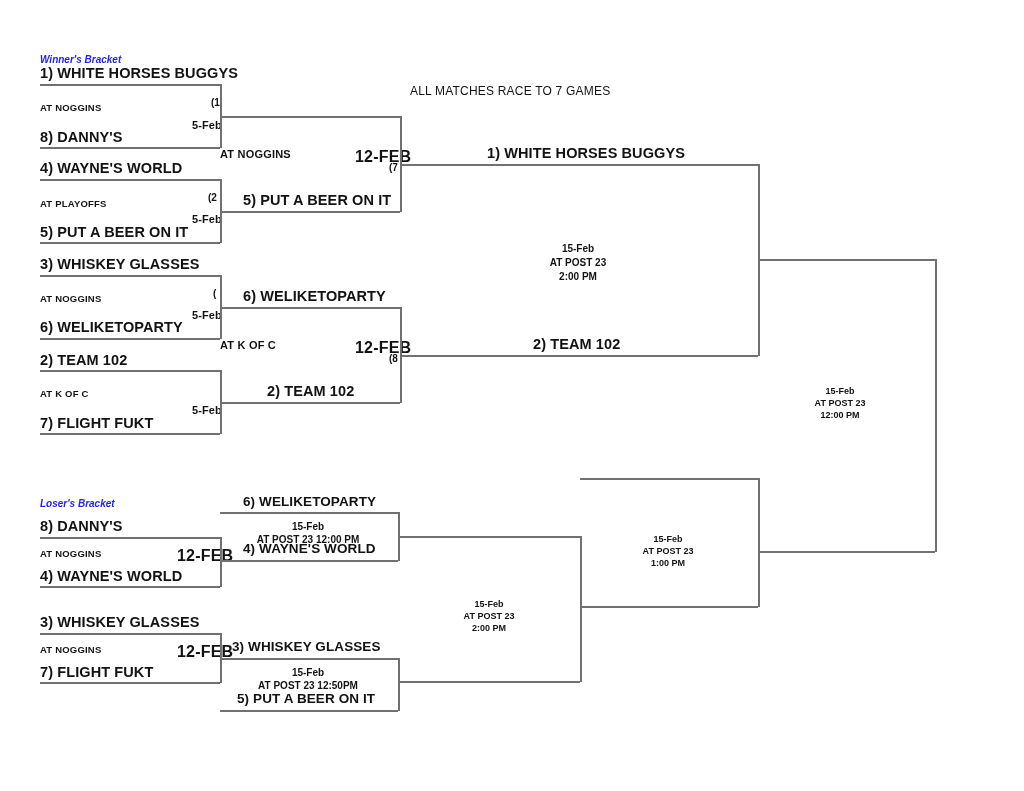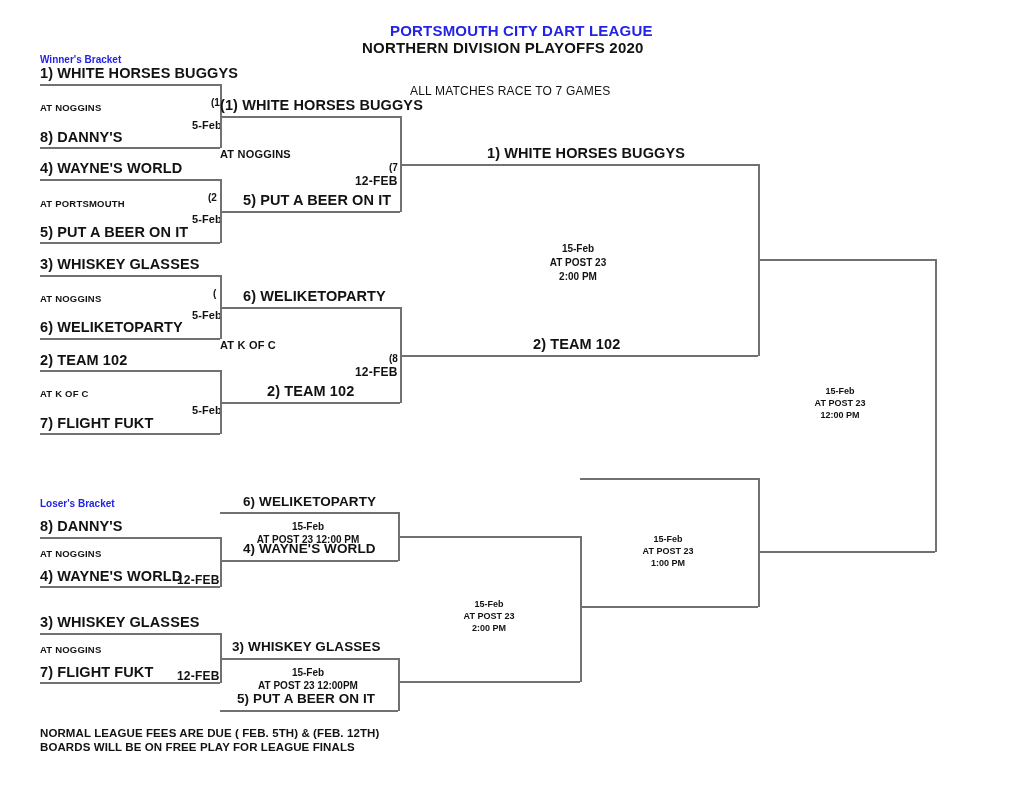--- a/index.html
+++ b/index.html
@@ -44,20 +44,21 @@
     font-size: 15px;
     letter-spacing: 0.2px;
     white-space: nowrap;
   }
   .bracket-label {
     position: absolute;
     color: #2323e6;
     font-weight: bold;
     font-size: 10px;
     white-space: nowrap;
+    font-style: italic;
   }
   .team {
     position: absolute;
     color: #121212;
     font-weight: bold;
     font-size: 14.5px;
     letter-spacing: 0.1px;
     white-space: nowrap;
   }
   .team-sm {
@@ -73,24 +74,23 @@
     color: #121212;
     font-weight: bold;
     font-size: 9.5px;
     letter-spacing: 0.2px;
     white-space: nowrap;
   }
   .datebig {
     position: absolute;
     color: #121212;
     font-weight: bold;
-    font-size: 12px;
-    letter-spacing: 0.2px;
-    white-space: nowrap;
-    margin-top: 26px;
+    font-size: 16px;
+    letter-spacing: 0.2px;
+    white-space: nowrap;
   }
   .datesm {
     position: absolute;
     color: #121212;
     font-weight: bold;
     font-size: 11px;
     letter-spacing: 0.1px;
     white-space: nowrap;
   }
   .note {
@@ -135,38 +135,36 @@
     font-size: 10px;
     white-space: nowrap;
     overflow: hidden;
   }
 </style>
 </head>
 <body>
 
 <div id="page">
 
-  <div class="title-blue" style="left:390px; top:22px;">PORTSMOUTH CITY DART LEAGUE</div>
-  <div class="title-black" style="left:362px; top:39px;">NORTHERN DIVISION PLAYOFFS  2020</div>
   <div class="note" style="left:410px; top:84px;">ALL MATCHES RACE TO 7 GAMES</div>
 
   <div class="bracket-label" style="left:40px; top:54px;">Winner's Bracket</div>
 
   <div class="team" style="left:40px; top:65px;">1) WHITE HORSES BUGGYS</div>
   <div class="hline" style="left:40px; top:84px; width:180px;"></div>
   <div class="venue" style="left:40px; top:102px;">AT NOGGINS</div>
   <div class="datesm" style="left:192px; top:119px;">5-Feb</div>
   <div class="team" style="left:40px; top:129px;">8) DANNY'S</div>
   <div class="hline" style="left:40px; top:147px; width:180px;"></div>
   <div class="vline" style="left:220px; top:84px; height:64px;"></div>
   <div class="frag" style="left:211px; top:97px; width:9px;">(1)</div>
 
   <div class="team" style="left:40px; top:160px;">4) WAYNE'S WORLD</div>
   <div class="hline" style="left:40px; top:179px; width:180px;"></div>
-  <div class="venue" style="left:40px; top:198px;">AT PORTSMOUTH</div>
+  <div class="venue" style="left:40px; top:198px;">AT PLAYOFFS</div>
   <div class="datesm" style="left:192px; top:213px;">5-Feb</div>
   <div class="team" style="left:40px; top:224px;">5) PUT A BEER ON IT</div>
   <div class="hline" style="left:40px; top:242px; width:180px;"></div>
   <div class="vline" style="left:220px; top:179px; height:64px;"></div>
   <div class="frag" style="left:208px; top:192px; width:12px;">(2</div>
 
   <div class="team" style="left:40px; top:256px;">3) WHISKEY GLASSES</div>
   <div class="hline" style="left:40px; top:275px; width:180px;"></div>
   <div class="venue" style="left:40px; top:293px;">AT NOGGINS</div>
   <div class="datesm" style="left:192px; top:309px;">5-Feb</div>
@@ -176,21 +174,20 @@
   <div class="frag" style="left:213px; top:288px; width:7px;">(</div>
 
   <div class="team" style="left:40px; top:352px;">2) TEAM 102</div>
   <div class="hline" style="left:40px; top:370px; width:180px;"></div>
   <div class="venue" style="left:40px; top:388px;">AT K OF C</div>
   <div class="datesm" style="left:192px; top:404px;">5-Feb</div>
   <div class="team" style="left:40px; top:415px;">7) FLIGHT FUKT</div>
   <div class="hline" style="left:40px; top:433px; width:180px;"></div>
   <div class="vline" style="left:220px; top:370px; height:64px;"></div>
 
-  <div class="team" style="left:220px; top:97px;">(1) WHITE HORSES BUGGYS</div>
   <div class="hline" style="left:220px; top:116px; width:180px;"></div>
   <div class="venue" style="left:220px; top:148px; font-size:11px;">AT NOGGINS</div>
   <div class="datebig" style="left:355px; top:148px;">12-FEB</div>
   <div class="team" style="left:243px; top:192px;">5) PUT A BEER ON IT</div>
   <div class="hline" style="left:220px; top:211px; width:180px;"></div>
   <div class="vline" style="left:400px; top:116px; height:96px;"></div>
   <div class="frag" style="left:389px; top:162px; width:11px;">(7</div>
 
   <div class="team" style="left:243px; top:288px;">6) WELIKETOPARTY</div>
   <div class="hline" style="left:220px; top:307px; width:180px;"></div>
@@ -246,21 +243,21 @@
     <div>AT POST 23 12:00 PM</div>
   </div>
   <div class="team-sm" style="left:243px; top:541px;">4) WAYNE'S WORLD</div>
   <div class="hline" style="left:220px; top:560px; width:178px;"></div>
   <div class="vline" style="left:398px; top:512px; height:49px;"></div>
 
   <div class="team-sm" style="left:232px; top:639px;">3) WHISKEY GLASSES</div>
   <div class="hline" style="left:220px; top:658px; width:178px;"></div>
   <div class="matchinfo" style="left:218px; top:666px; width:180px; line-height:13px;">
     <div>15-Feb</div>
-    <div>AT POST 23   12:00PM</div>
+    <div>AT POST 23   12:50PM</div>
   </div>
   <div class="team-sm" style="left:237px; top:691px;">5) PUT A BEER ON IT</div>
   <div class="hline" style="left:220px; top:710px; width:178px;"></div>
   <div class="vline" style="left:398px; top:658px; height:53px;"></div>
 
   <div class="hline" style="left:398px; top:536px; width:182px;"></div>
   <div class="hline" style="left:398px; top:681px; width:182px;"></div>
   <div class="vline" style="left:580px; top:536px; height:146px;"></div>
   <div class="matchinfo-sm" style="left:398px; top:598px; width:182px;">
     <div>15-Feb</div>
@@ -270,16 +267,14 @@
 
   <div class="hline" style="left:580px; top:478px; width:178px;"></div>
   <div class="hline" style="left:580px; top:606px; width:178px;"></div>
   <div class="vline" style="left:758px; top:478px; height:129px;"></div>
   <div class="matchinfo-sm" style="left:578px; top:533px; width:180px;">
     <div>15-Feb</div>
     <div>AT POST 23</div>
     <div>1:00 PM</div>
   </div>
 
-  <div class="footer-line" style="left:40px; top:727px;">NORMAL LEAGUE FEES ARE DUE ( FEB. 5TH) &amp; (FEB. 12TH)</div>
-  <div class="footer-line" style="left:40px; top:741px;">BOARDS WILL BE ON FREE PLAY FOR LEAGUE FINALS</div>
 
 </div>
 
 </body></html>

